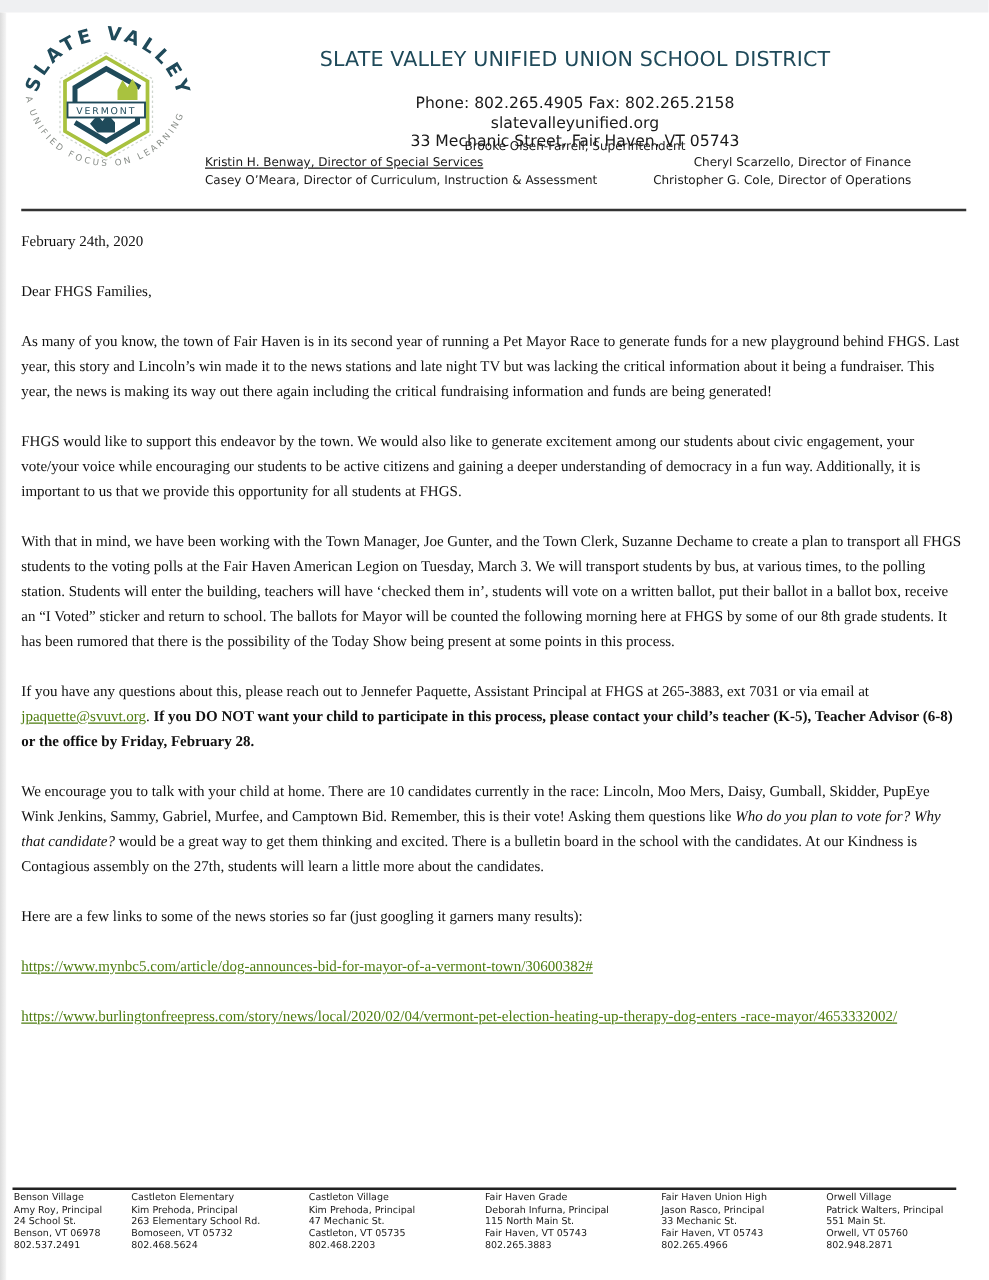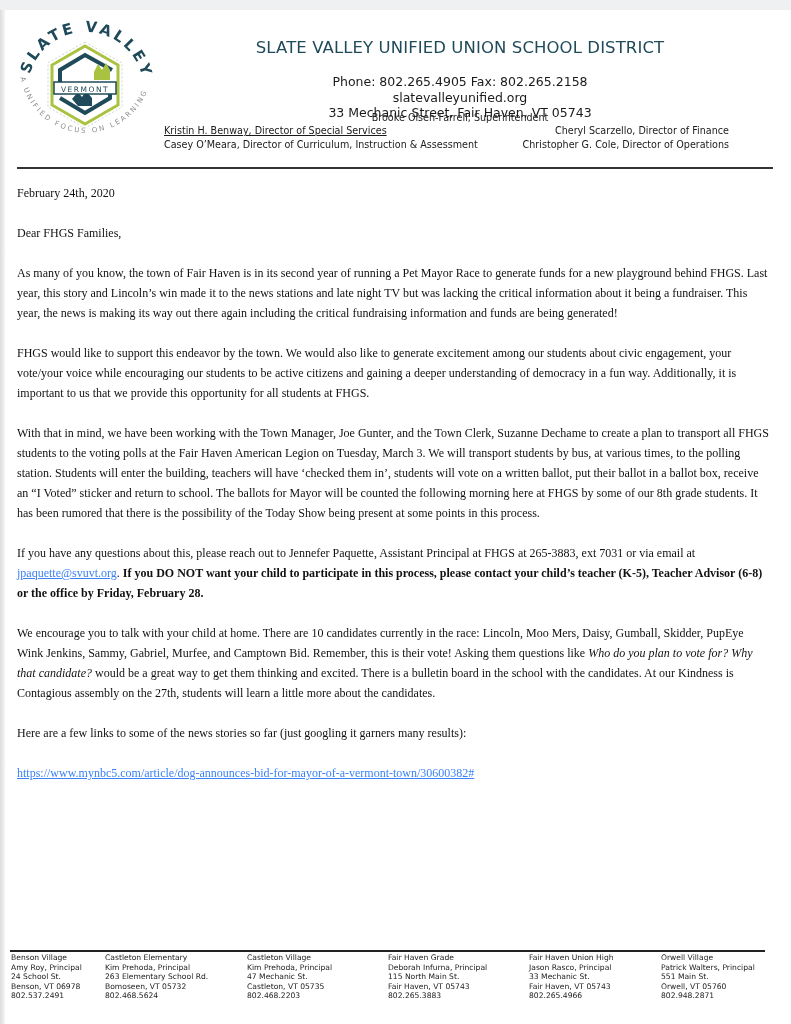--- a/index.html
+++ b/index.html
@@ -22,21 +22,21 @@
   .staff.sup { left: 230px; width: 460px; text-align: center; top: 112px; }
   .staff.l1 { left: 164px; top: 125px; text-decoration: underline; }
   .staff.l2 { left: 164px; top: 139px; }
   .staff.r1 { right: 62px; top: 125px; text-align: right; }
   .staff.r2 { right: 62px; top: 139px; text-align: right; }
   .header-rule { position: absolute; left: 17px; top: 167px; width: 756px; height: 2px; background: #333; }
 
   
   .letter { position: absolute; left: 17px; top: 183px; width: 752px; font-size: 12px; line-height: 20px; }
   .letter p { margin-bottom: 20px; }
-  .letter .link { color: #3b82f6; text-decoration: underline; }
+  .letter .link { color: #4d7c0f; text-decoration: underline; }
   .letter b { font-weight: bold; }
   .letter i { font-style: italic; }
 
   
   .footer-rule { position: absolute; left: 10px; top: 950px; width: 755px; height: 2px; background: #222; }
   .footer { position: absolute; left: 11px; top: 953px; width: 760px; display: flex;
     font-family: "DejaVu Sans", sans-serif; font-size: 7.6px; line-height: 9.6px; color: #1a1a1a; }
   .footer .col { white-space: nowrap; }
   .footer .c0 { width: 94px; }
   .footer .c1 { width: 142px; }
@@ -91,20 +91,21 @@
   <p>FHGS would like to support this endeavor by the town. We would also like to generate excitement among our students about civic engagement, your vote/your voice while encouraging our students to be active citizens and gaining a deeper understanding of democracy in a fun way. Additionally, it is important to us that we provide this opportunity for all students at FHGS.</p>
   <p>With that in mind, we have been working with the Town Manager, Joe Gunter, and the Town Clerk, Suzanne Dechame to create a plan to transport all FHGS students to the voting polls at the Fair Haven American Legion on Tuesday, March 3. We will transport students by bus, at various times, to the polling station. Students will enter the building, teachers will have ‘checked them in’, students will vote on a written ballot, put their ballot in a ballot box, receive an “I Voted” sticker and return to school. The ballots for Mayor will be counted the following morning here at FHGS by some of our 8th grade students. It has been rumored that there is the possibility of the Today Show being present at some points in this process.</p>
   <p>
     <span>If you have any questions about this, please reach out to Jennefer Paquette, Assistant Principal at FHGS at 265-3883, ext 7031 or via email at </span><a class="link">jpaquette@svuvt.org</a><span>. </span><b>If you DO NOT want your child to participate in this process, please contact your child’s teacher (K-5), Teacher Advisor (6-8) or the office by Friday, February 28.</b>
   </p>
   <p>
     <span>We encourage you to talk with your child at home. There are 10 candidates currently in the race: Lincoln, Moo Mers, Daisy, Gumball, Skidder, PupEye Wink Jenkins, Sammy, Gabriel, Murfee, and Camptown Bid. Remember, this is their vote! Asking them questions like </span><i>Who do you plan to vote for? Why that candidate?</i><span> would be a great way to get them thinking and excited. There is a bulletin board in the school with the candidates. At our Kindness is Contagious assembly on the 27th, students will learn a little more about the candidates.</span>
   </p>
   <p>Here are a few links to some of the news stories so far (just googling it garners many results):</p>
   <p><a class="link">https://www.mynbc5.com/article/dog-announces-bid-for-mayor-of-a-vermont-town/30600382#</a></p>
+  <p><a class="link">https://www.burlingtonfreepress.com/story/news/local/2020/02/04/vermont-pet-election-heating-up-therapy-dog-enters -race-mayor/4653332002/</a></p>
 </div>
 
 <div class="footer-rule"></div>
 <div class="footer">
   <div class="col c0">
     <div>Benson Village</div>
     <div>Amy Roy, Principal</div>
     <div>24 School St.</div>
     <div>Benson, VT 06978</div>
     <div>802.537.2491</div>

